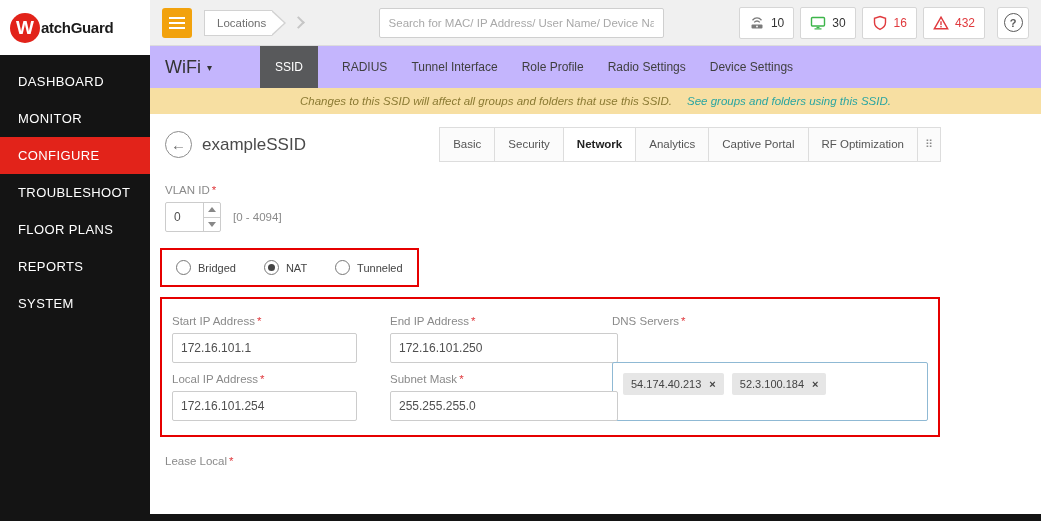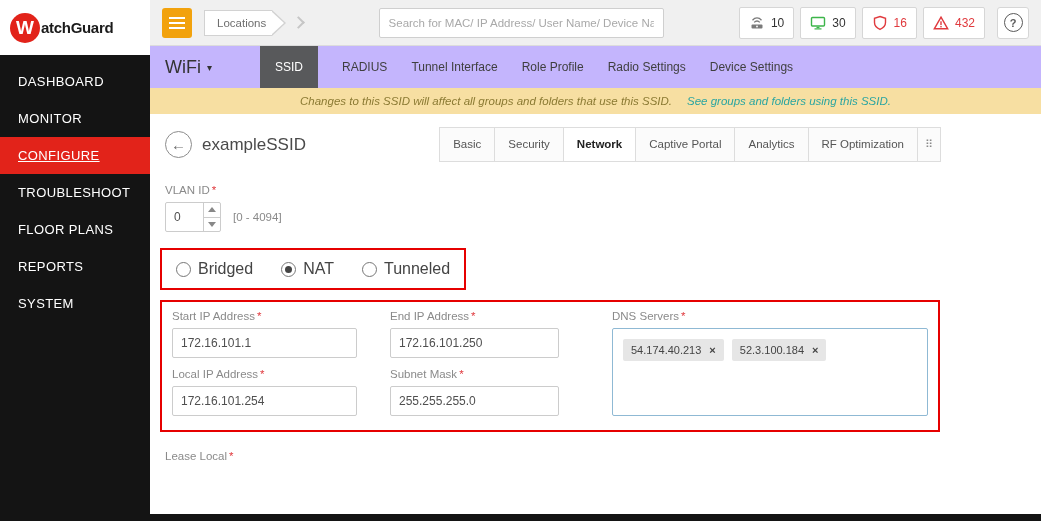--- a/index.html
+++ b/index.html
@@ -11,21 +11,21 @@
   .app { display:flex; width:1041px; height:521px; position:relative; background:#fff; }
 
   
   .sidebar { width:150px; flex-shrink:0; background:#141414; display:flex; flex-direction:column; }
   .logo { height:55px; background:#fff; display:flex; align-items:center; padding-left:10px; }
   .logo-disc { width:30px; height:30px; border-radius:50%; background:#e2231a; color:#fff;
     font-weight:bold; font-size:19px; display:flex; align-items:center; justify-content:center; }
   .logo-rest { color:#1a1a1a; font-weight:bold; font-size:15px; letter-spacing:-0.3px; margin-left:1px; }
   .nav { margin-top:8px; display:flex; flex-direction:column; }
   .nav-item { color:#fff; font-size:13px; letter-spacing:0.4px; padding:11px 0 11px 18px; cursor:default; }
-  .nav-item.active { background:#e2231a;text-decoration:underline; }
+  .nav-item.active { background:#e2231a; }
 
   
   .main { flex:1; display:flex; flex-direction:column; min-width:0; }
   .topbar { height:46px; background:#f0f0f0; border-bottom:1px solid #dcdcdc;
     display:flex; align-items:center; padding:0 12px; }
   .hamburger { width:30px; height:30px; background:#f2a20d; border-radius:3px;
     display:flex; flex-direction:column; justify-content:center; align-items:center; gap:3px; flex-shrink:0; }
   .hamburger i { display:block; width:16px; height:2px; background:#fff; }
   .crumb { position:relative; margin-left:12px; background:#fff; border:1px solid #d2d2d2; border-right:none;
     height:26px; line-height:24px; padding:0 6px 16px 12px; font-size:11.5px; color:#6e6e6e; }
@@ -85,30 +85,30 @@
   .spin-up, .spin-down { flex:1; display:flex; align-items:center; justify-content:center; }
   .spin-up { border-bottom:1px solid #ccc; }
   .tri-up { width:0; height:0; border-left:4px solid transparent; border-right:4px solid transparent;
     border-bottom:5px solid #888; }
   .tri-down { width:0; height:0; border-left:4px solid transparent; border-right:4px solid transparent;
     border-top:5px solid #888; }
   .hint { font-size:11.5px; color:#8a8a8a; }
 
   .annotation { border:2px solid #e60000; }
   .radio-box { margin-top:16px; margin-left:-5px; display:inline-flex; gap:28px; padding:10px 14px; }
-  .radio { display:flex; align-items:center; gap:7px; font-size:16px; color:#444; }
+  .radio { display:flex; align-items:center; gap:7px; font-size:11px; color:#444; }
   .rdot { width:15px; height:15px; border:1px solid #777; border-radius:50%; background:#fff; position:relative; flex-shrink:0; }
   .rdot.sel::after { content:""; position:absolute; inset:3px; background:#444; border-radius:50%; }
 
-  .ip-box { margin-top:10px; margin-left:-5px; width:780px; padding:8px 10px 14px;
+  .ip-box { margin-top:10px; margin-left:-5px; width:780px; padding:16px 10px 14px;
     display:grid; grid-template-columns:218px 222px 1fr; grid-template-rows:auto auto; row-gap:10px; }
   .text-input { width:185px; height:30px; border:1px solid #ccc; border-radius:2px; font-size:12px;
     color:#4f4f4f; padding:0 8px; outline:none; font-family:"Liberation Sans", sans-serif; background:#fff; }
-  .text-input.w190 { width:169px; }
-  .dns-cell { grid-column:3; grid-row:1 / span 2; display:flex; flex-direction:column; }
+  .text-input.w190 { width:228px; }
+  .dns-cell { grid-column:3; grid-row:1 / span 2; display:flex; flex-direction:column;gap:29px; }
   .dns-box { flex:1; border:1px solid #8fb9d4; border-radius:2px; background:#fff; padding:10px;
     display:flex; gap:8px; align-items:flex-start; }
   .chip { background:#e6e6e6; border-radius:2px; padding:5px 8px; font-size:11px; color:#444;
     display:flex; align-items:center; gap:8px; white-space:nowrap; }
   .chip-x { font-weight:bold; color:#444; font-size:11px; cursor:pointer; }
 
   .lease-section { margin-top:18px; }
   .checkbox-group { display:flex; align-items:center; gap:8px; margin-left:42px; }
   .cbox { width:15px; height:15px; border:1px solid #9a9a9a; background:#fff; border-radius:1px; flex-shrink:0; }
   .cbox-label { font-size:12px; color:#555; }
@@ -209,22 +209,22 @@
 
       <div class="content-header">
         <div class="back-btn">
           <span>←</span>
         </div>
         <div class="page-title">exampleSSID</div>
         <div class="dtabs">
           <div class="dtab">Basic</div>
           <div class="dtab">Security</div>
           <div class="dtab active">Network</div>
+          <div class="dtab">Analytics</div>
           <div class="dtab">Captive Portal</div>
-          <div class="dtab">Analytics</div>
           <div class="dtab">RF Optimization</div>
           <div class="dtab kebab">
             <span>⠿</span>
           </div>
         </div>
       </div>
 
       
       <div class="vlan-section">
         <div class="field-label">

